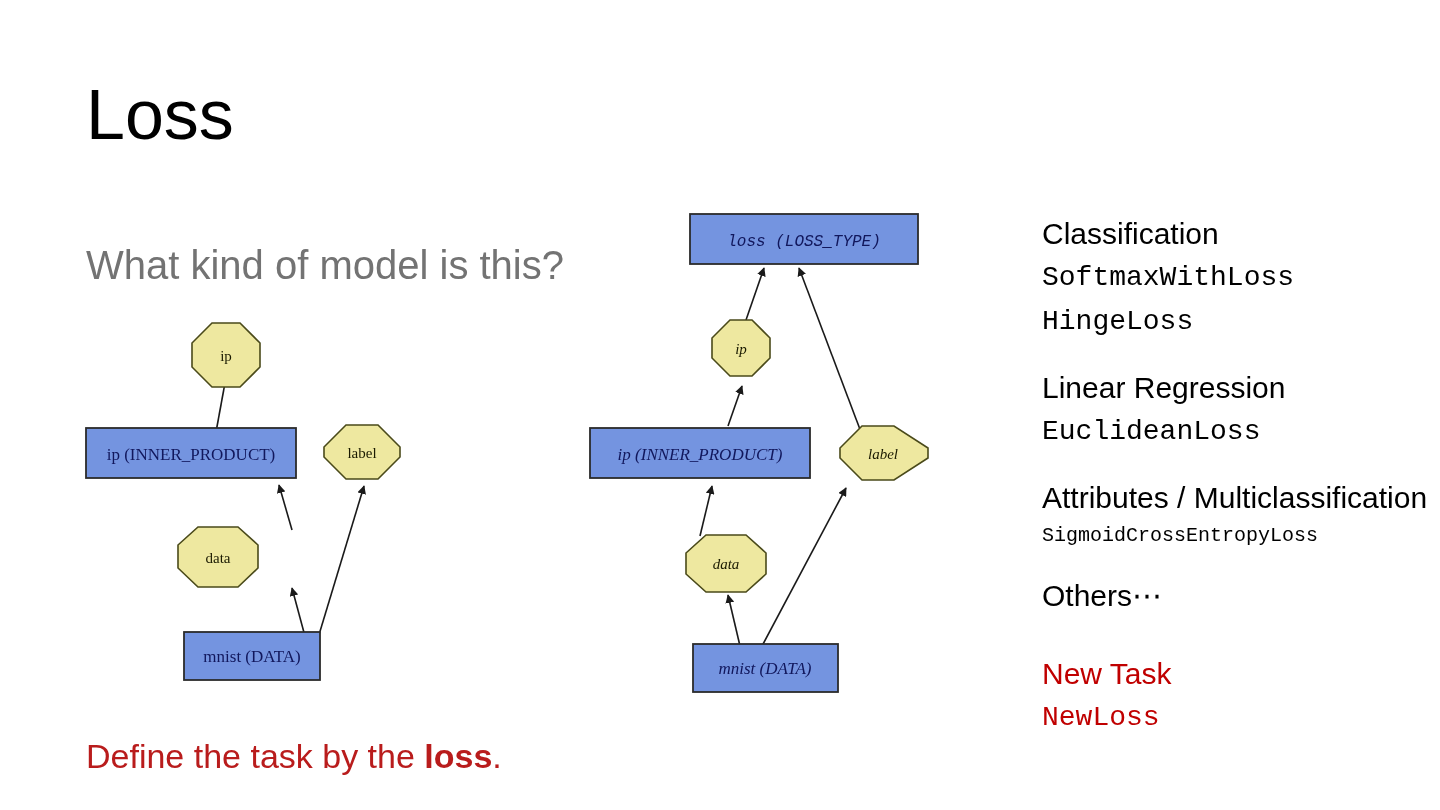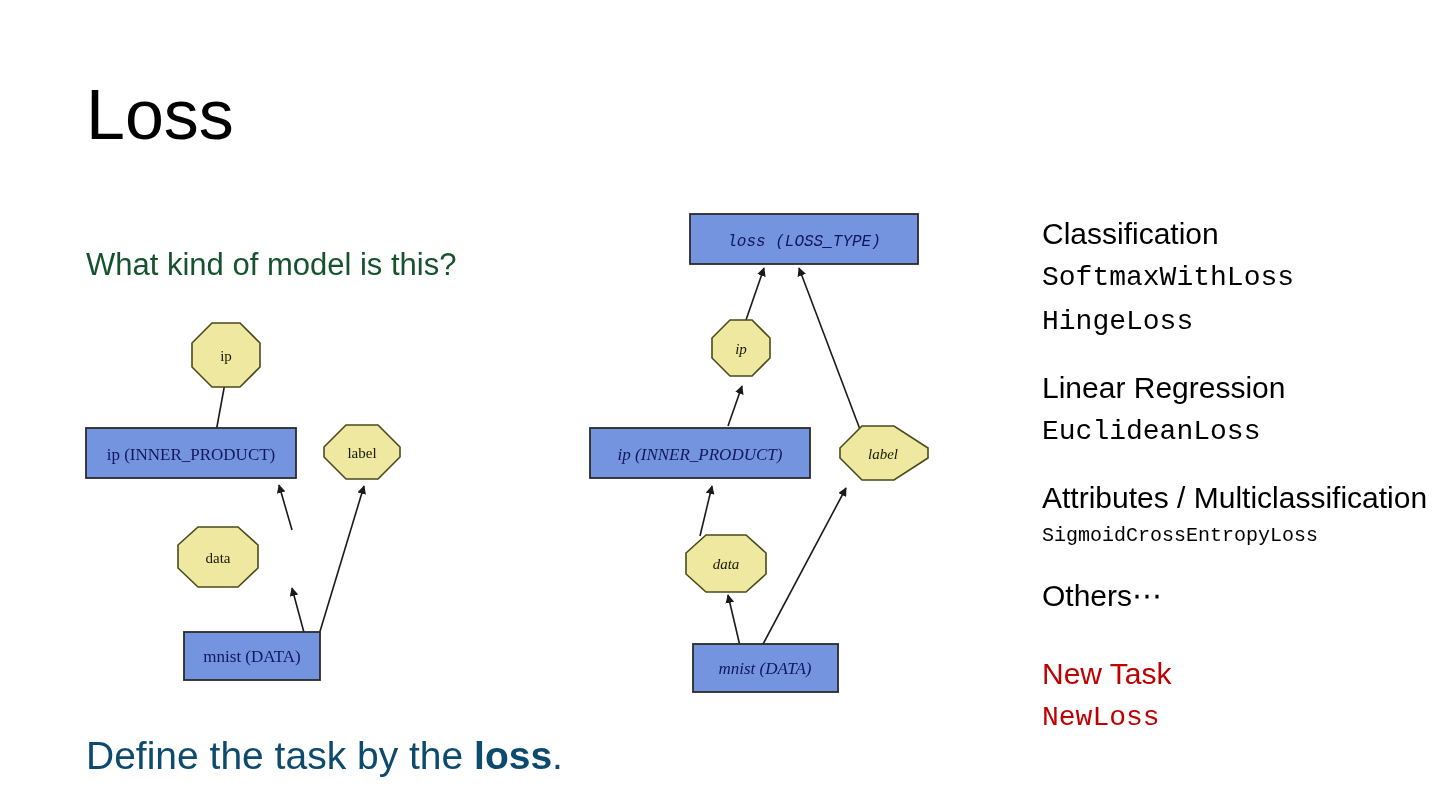--- a/index.html
+++ b/index.html
@@ -32,32 +32,32 @@
     letter-spacing: 0px;
     color: #000000;
     white-space: nowrap;
   }
 
   
   #question-text {
     position: absolute;
     left: 86px;
     top: 245px;
-    font-size: 31px;
+    font-size: 40px;
     line-height: 40px;
-    color: #14532d;
+    color: #737373;
     white-space: nowrap;
   }
   #conclusion-text {
     position: absolute;
     left: 86px;
     top: 736px;
-    font-size: 39px;
+    font-size: 34px;
     line-height: 40px;
-    color: #0c4a6e;
+    color: #b91c1c;
     white-space: nowrap;
   }
   #conclusion-text .strong { font-weight: 700; }
 
   
   .diagram {
     position: absolute;
   }
   #diagram-left  { left: 80px;  top: 310px; width: 350px; height: 390px; }
   #diagram-right { left: 580px; top: 200px; width: 370px; height: 510px; font-style: italic; }

